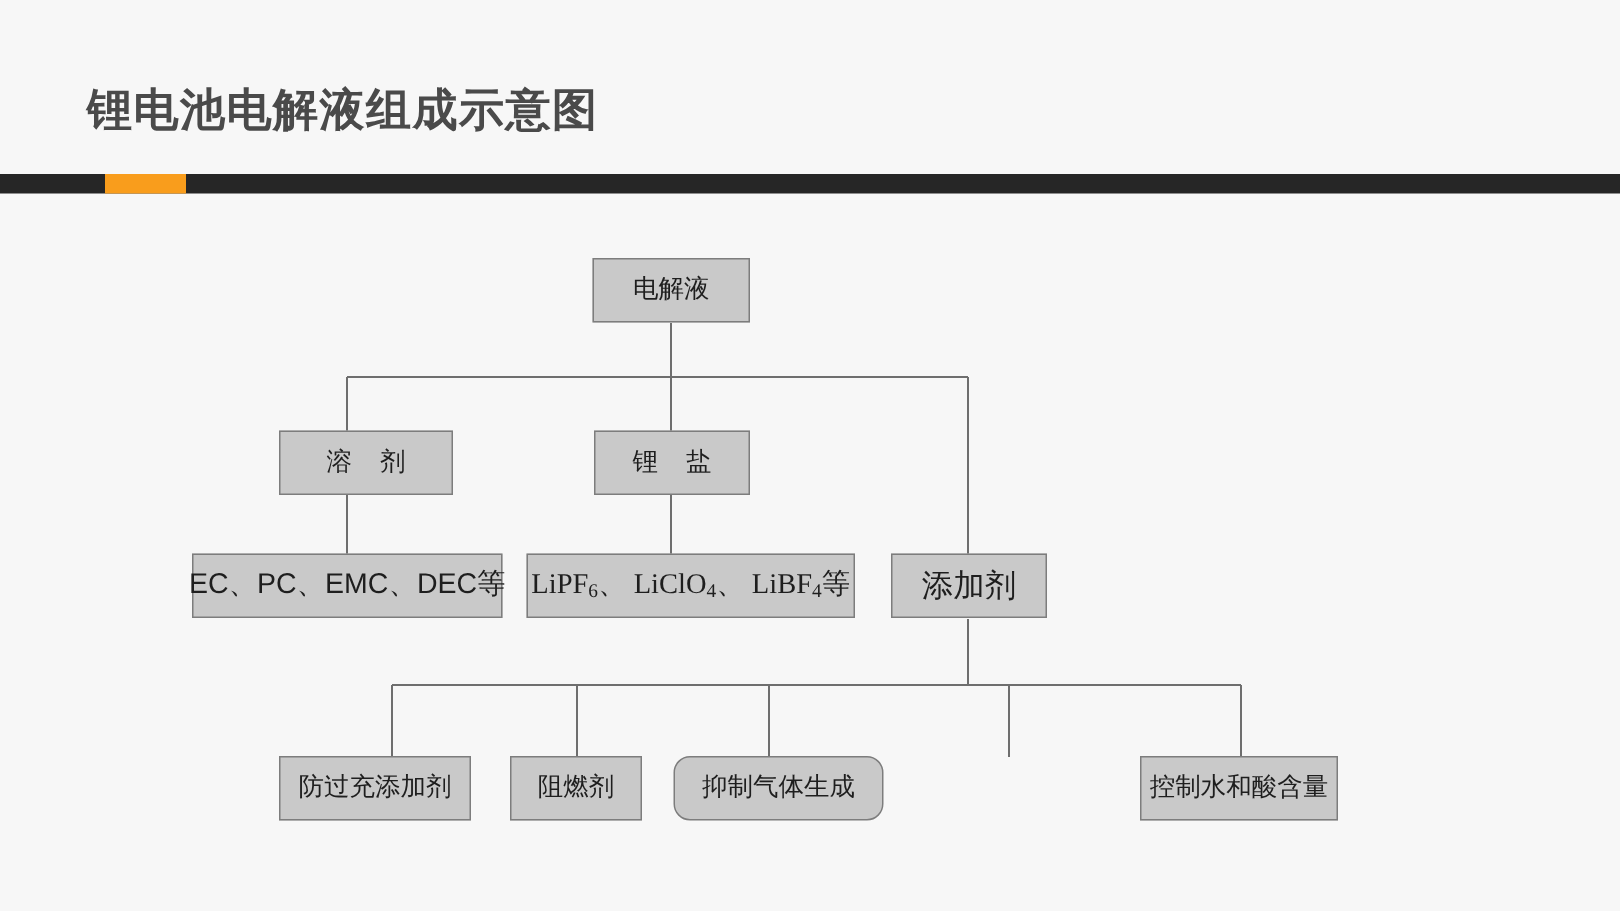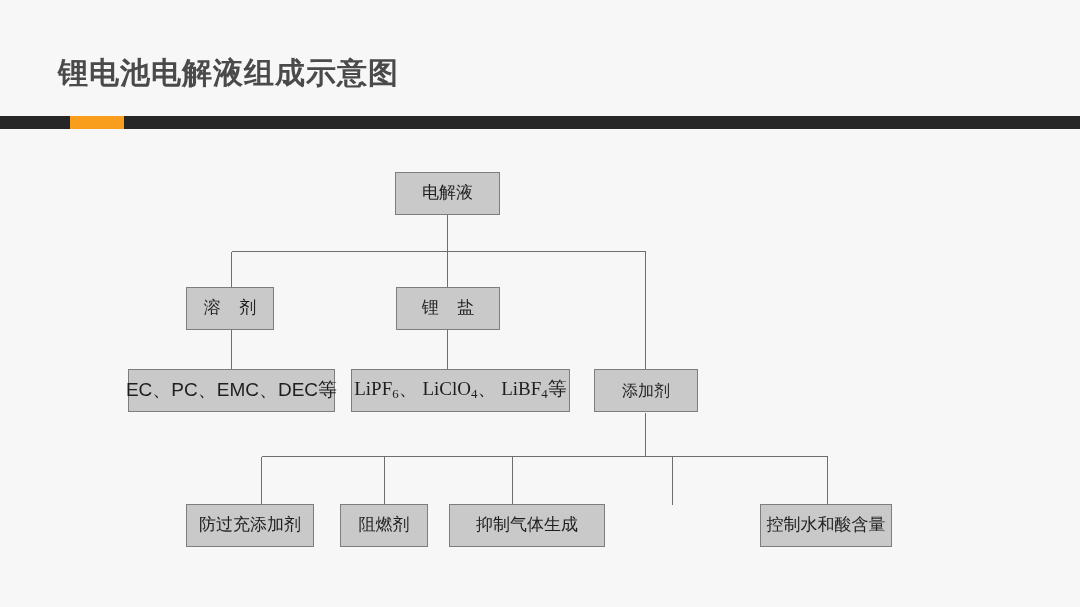--- a/index.html
+++ b/index.html
@@ -79,21 +79,21 @@
     text-align: center;
     line-height: 1.1;
     white-space: nowrap;
     font-size: 17px;
   }
   .node.wide-space {
     letter-spacing: 7px;
     text-indent: 7px;
   }
   .node.big {
-    font-size: 16px;
+    font-size: 21px;
   }
   .node.formula {
     font-family: "Liberation Serif", "DejaVu Serif", serif;
     font-size: 19px;
   }
   .node.chem {
     font-size: 19px;
   }
   .node sub {
     font-size: 0.68em;
@@ -134,37 +134,37 @@
         <path d="M261.5 327.5 L261.5 375.5"></path>
         <path d="M384.5 327.5 L384.5 375.5"></path>
         <path d="M512.5 327.5 L512.5 375.5"></path>
         <path d="M672.5 327.5 L672.5 375.5"></path>
         <path d="M827.5 327.5 L827.5 375.5"></path>
       </g>
     </svg>
 
     <div class="node" style="left:395px; top:43px; width:105px; height:43px;">电解液</div>
 
-    <div class="node wide-space" style="left:186px; top:158px; width:88px; height:43px;">溶 剂</div>
+    <div class="node wide-space" style="left:186px; top:158px; width:116px; height:43px;">溶 剂</div>
 
     <div class="node wide-space" style="left:396px; top:158px; width:104px; height:43px;">锂 盐</div>
 
     <div class="node big" style="left:594px; top:240px; width:104px; height:43px;">添加剂</div>
 
     <div class="node chem" style="left:128px; top:240px; width:207px; height:43px;">EC、PC、EMC、DEC等</div>
 
     <div class="node formula" style="left:351px; top:240px; width:219px; height:43px;">
       <span>
         LiPF<sub>6</sub>、&nbsp;LiClO<sub>4</sub>、&nbsp;LiBF<sub>4</sub>等
       </span>
     </div>
 
     <div class="node" style="left:186px; top:375px; width:128px; height:43px;">防过充添加剂</div>
 
     <div class="node" style="left:340px; top:375px; width:88px; height:43px;">阻燃剂</div>
 
-    <div class="node" style="left:449px; top:375px; width:156px; height:43px;">抑制气体生成</div>
+    <div class="node" style="left:449px; top:375px; width:140px; height:43px;border-radius:11px;">抑制气体生成</div>
 
 
     <div class="node" style="left:760px; top:375px; width:132px; height:43px;text-align:right;">控制水和酸含量</div>
 
   </div>
 </div>
 
 </body></html>

